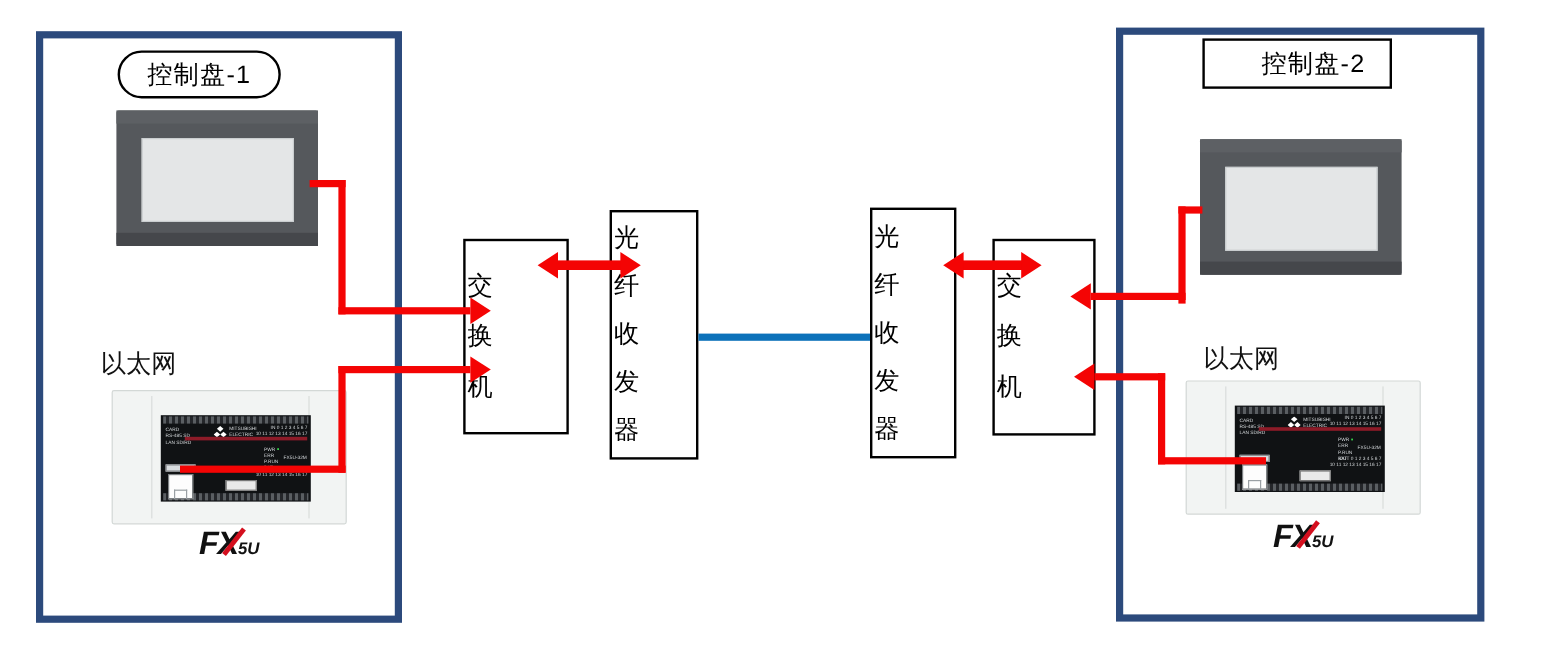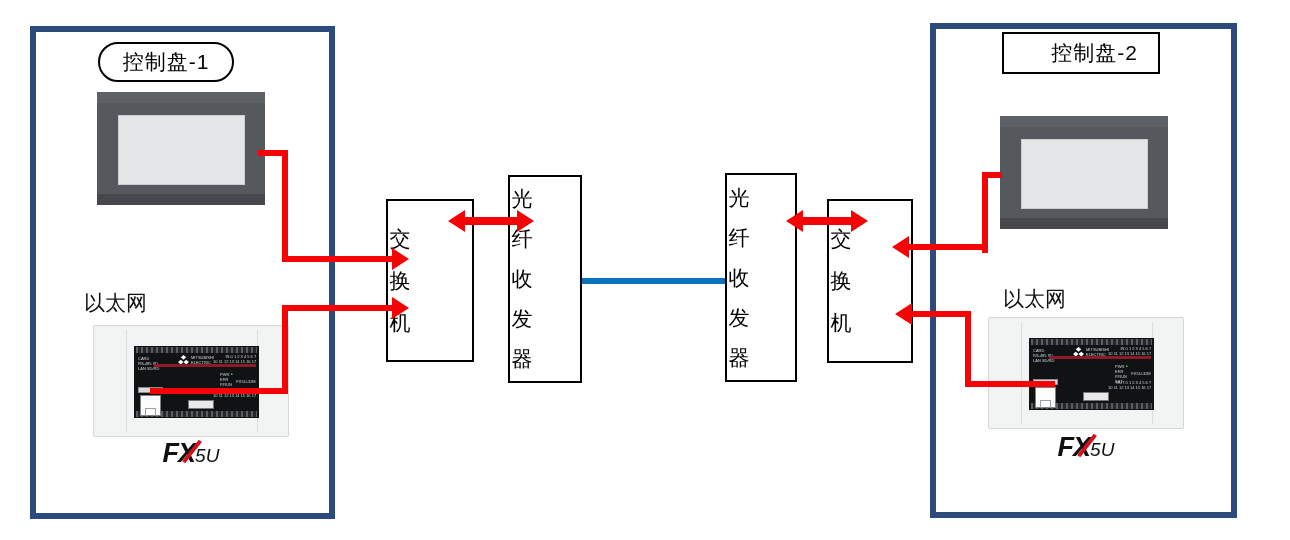--- a/index.html
+++ b/index.html
@@ -72,21 +72,21 @@
   .port-inner { position:absolute; left:4px; top:12px; width:11px; height:8px; border:1px solid #9aa0a4; border-bottom:none; }
   .serial { position:absolute; left:54px; bottom:9px; width:26px; height:9px; background:#e9e9e9; border:1px solid #777; }
 
   
   .fx5u { position:absolute; width:196px; text-align:center; z-index:3; color:#111; }
   #fxlogo1 { left:93px; top:438px; }
   #fxlogo2 { left:988px; top:432px; }
   .fx5u .fxwrap { position:relative; display:inline-block; font-style:italic; font-weight:bold; font-size:27px; letter-spacing:-1px; }
   .fx5u .redslash { position:absolute; right:1px; top:0px; width:4px; height:27px;
                     background:#d40f1e; transform:rotate(38deg); transform-origin:center; }
-  .fx5u .fiveu { font-style:italic; font-size:19px; font-weight:400; letter-spacing:0; }
+  .fx5u .fiveu { font-style:italic; font-size:14px; font-weight:700; letter-spacing:0; }
 
   
   .connector { position:absolute; left:0; top:0; width:0; height:0; z-index:5; }
   .seg { position:absolute; background:var(--connector-red,#f40404); }
   .seg.blue { background:var(--fiber-blue,#0d72ba); z-index:2; }
   .head { position:absolute; width:0; height:0; border-top:11px solid transparent; border-bottom:11px solid transparent; }
   .head.r { border-left:17px solid var(--connector-red,#f40404); }
   .head.l { border-right:17px solid var(--connector-red,#f40404); }
 </style>
 </head>

